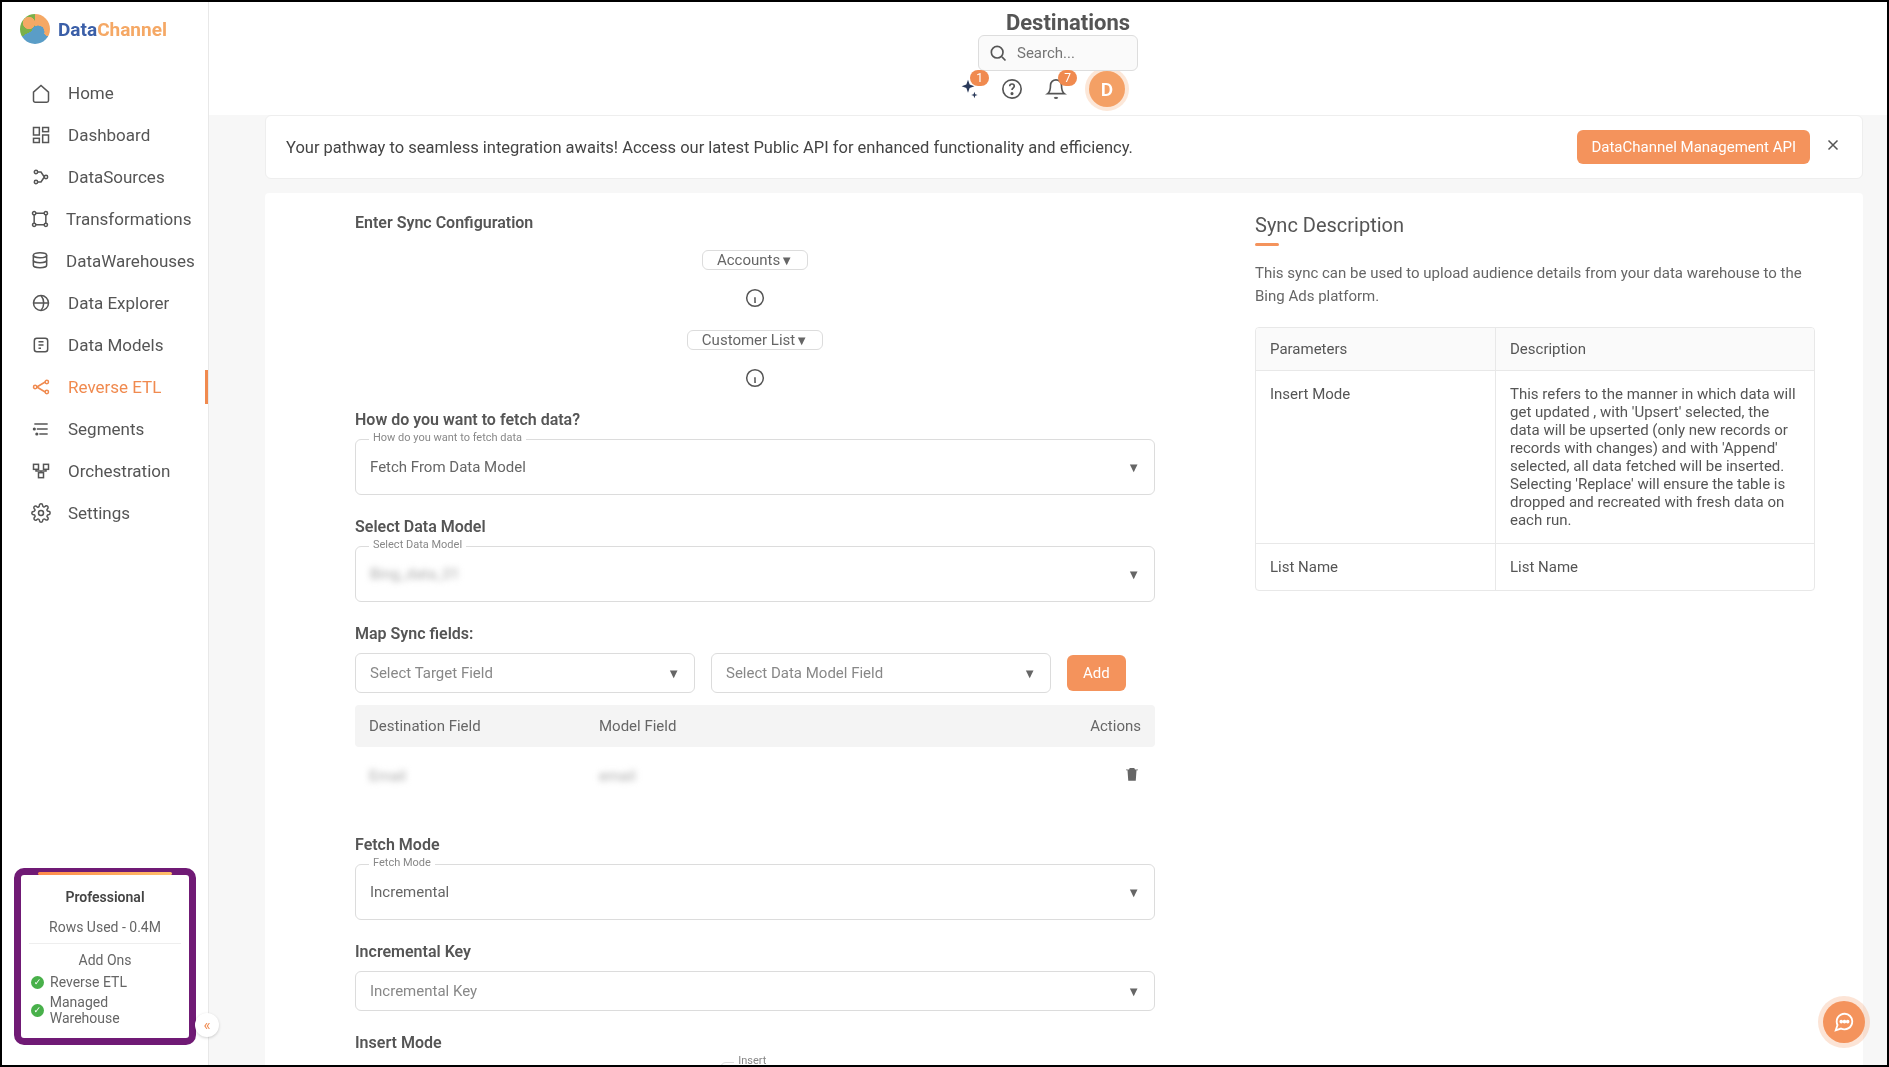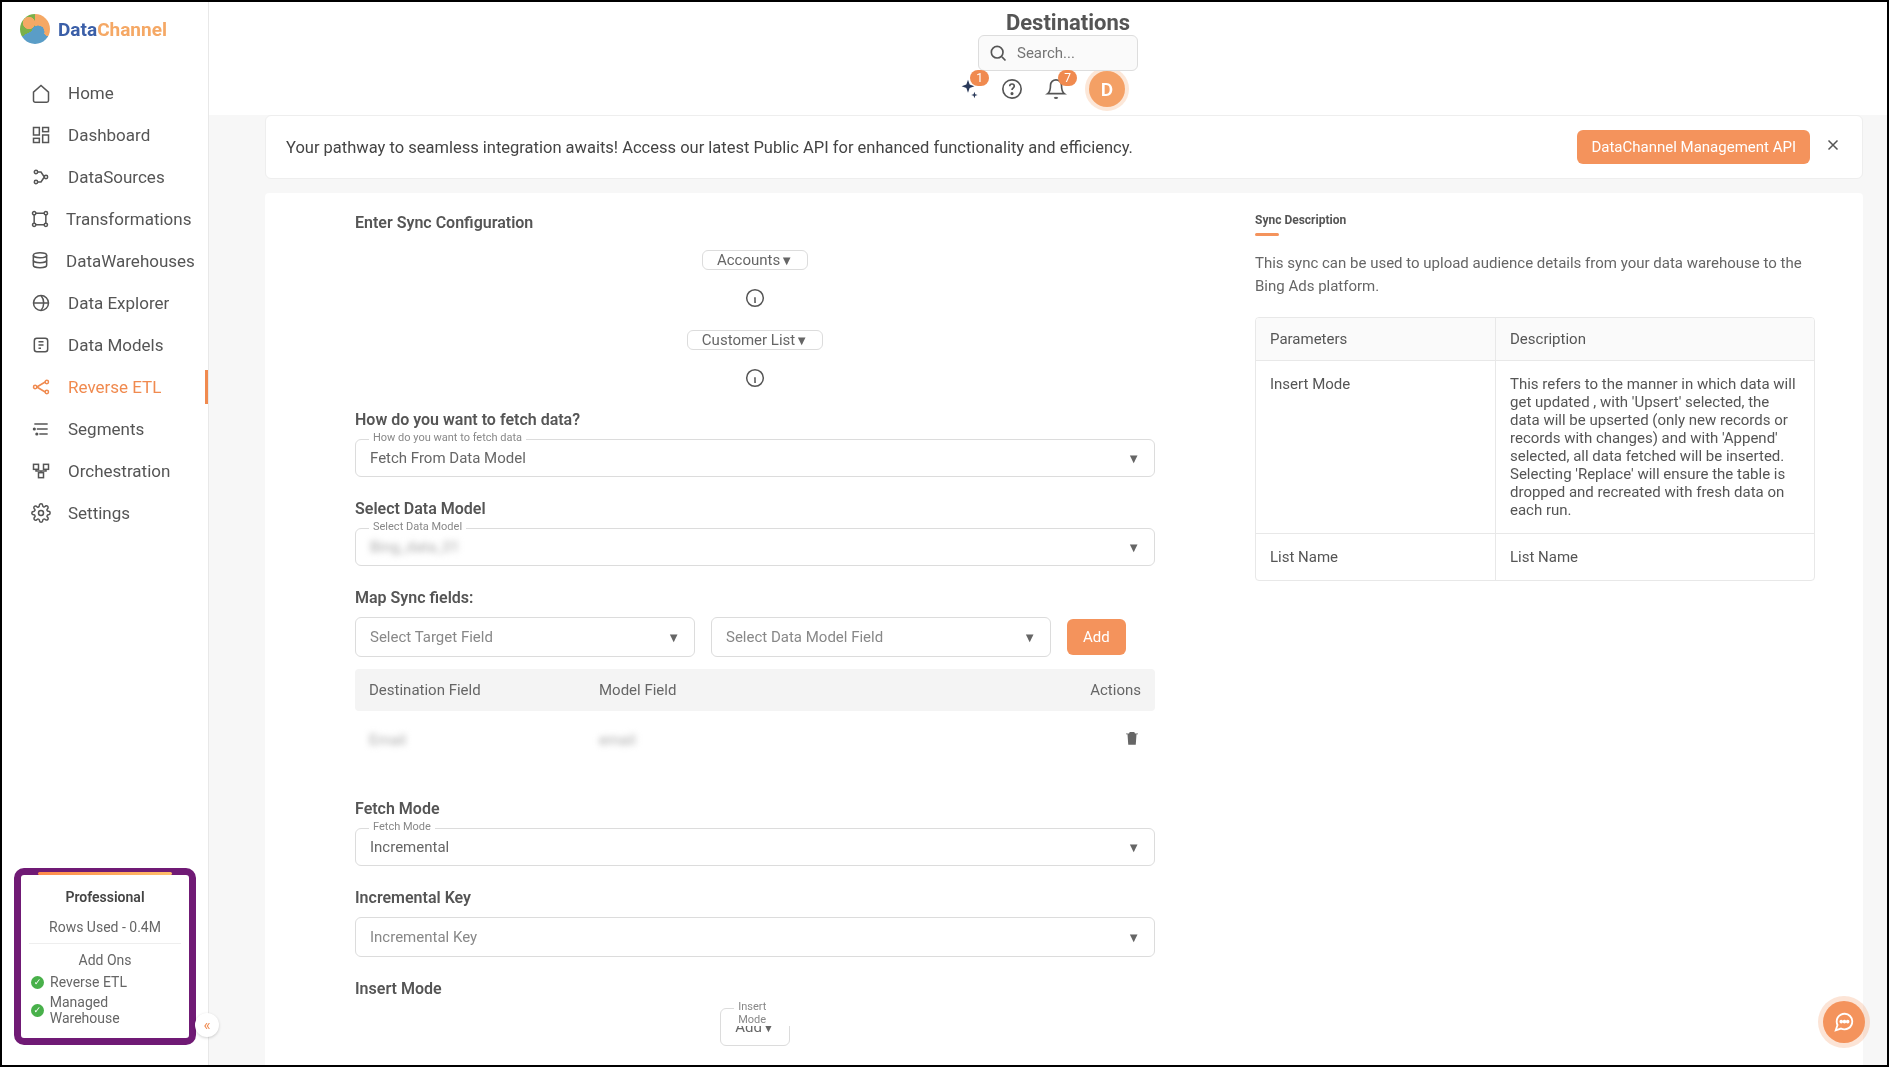--- a/index.html
+++ b/index.html
@@ -43,38 +43,38 @@
 .icon-btn { color: #555; cursor: pointer; display: flex; }
 .banner { margin: 0 24px 0 56px; background: #fff; border: 1px solid #eee; border-radius: 6px; padding: 14px 20px; display: flex; align-items: center; gap: 14px; color: #444; font-size: 16.5px; }
 .banner-btn { margin-left: auto; background: #f4935c; color: #fff; border: none; border-radius: 6px; padding: 8px 14px; font-size: 15px; cursor: pointer; }
 .banner-close { color: #555; cursor: pointer; font-size: 20px; }
 .content { flex: 1; overflow: auto; padding: 20px 48px 0 90px; display: flex; gap: 100px; background: #fff; margin: 14px 24px 0 56px; border-radius: 4px 4px 0 0; }
 .form-col { flex: 0 0 800px; }
 .side-col { flex: 1; max-width: 610px; }
 .section-label { font-size: 16px; color: #555; font-weight: 600; margin-bottom: 18px; }
 .select-row { display: flex; align-items: center; gap: 18px; margin-bottom: 22px; flex-direction: column; }
 .faux-select { flex: 1; border: 1px solid #dcdcdc; border-radius: 6px; height: 40px; display: flex; align-items: center; justify-content: space-between; padding: 0 14px; background: #fff; cursor: pointer; font-size: 15px; color: #666; }
-.faux-select.tall { height: 38px; }
+.faux-select.tall { height: 56px; }
 .caret { color: #666; font-size: 13px; }
 .info-icon { color: #555; width: 20px; height: 20px; }
 .floating-label-wrap { position: relative; margin-bottom: 22px; }
 .floating-label { position: absolute; top: -8px; left: 14px; background: #fff; padding: 0 4px; font-size: 11px; color: #888; }
 .subheading { font-size: 16px; color: #555; font-weight: 600; margin: 6px 0 10px; }
 .map-row { display: flex; gap: 16px; align-items: center; margin-bottom: 12px; }
 .map-select { flex: 1; border: 1px solid #dcdcdc; border-radius: 6px; height: 40px; display: flex; align-items: center; justify-content: space-between; padding: 0 14px; font-size: 15px; color: #888; cursor: pointer; }
 .add-btn { background: #f4935c; color: #fff; border: none; border-radius: 6px; padding: 9px 16px; font-size: 15px; cursor: pointer; }
 .table-header { display: flex; background: #f4f4f4; color: #666; font-size: 15px; border-radius: 4px; padding: 12px 14px; margin-top: 8px; }
 .col-dest { flex: 0 0 230px; }
 .col-model { flex: 1; }
 .col-actions { flex: 0 0 80px; text-align: right; }
 .table-row { display: flex; padding: 18px 14px; color: #777; font-size: 15px; align-items: center; }
 .blur { filter: blur(3px); color: #aaa; }
 .trash-icon { color: #666; cursor: pointer; }
 .footer-buttons { display: flex; justify-content: center; gap: 18px; padding: 40px 0 0; border-top: 1px solid #eee; margin-top: 20px; }
-.side-title { font-size: 12px; color: #555; font-weight: 700; margin-bottom: 6px; }
+.side-title { font-size: 20px; color: #555; font-weight: 400; margin-bottom: 6px; }
 .side-underline { width: 24px; height: 3px; background: #f4935c; border-radius: 2px; margin-bottom: 16px; }
 .side-desc { color: #666; font-size: 15px; line-height: 1.5; margin-bottom: 20px; }
 .param-table { border: 1px solid #e8e8e8; border-radius: 4px; overflow: hidden; font-size: 15px; color: #555; }
 .param-header { display: flex; background: #fafafa; border-bottom: 1px solid #e8e8e8; }
 .param-header > div { padding: 12px 14px; }
 .param-col1 { flex: 0 0 240px; border-right: 1px solid #e8e8e8; }
 .param-col2 { flex: 1; }
 .param-row { display: flex; border-bottom: 1px solid #e8e8e8; }
 .param-row:last-child { border-bottom: none; }
 .param-row > div { padding: 14px; }

